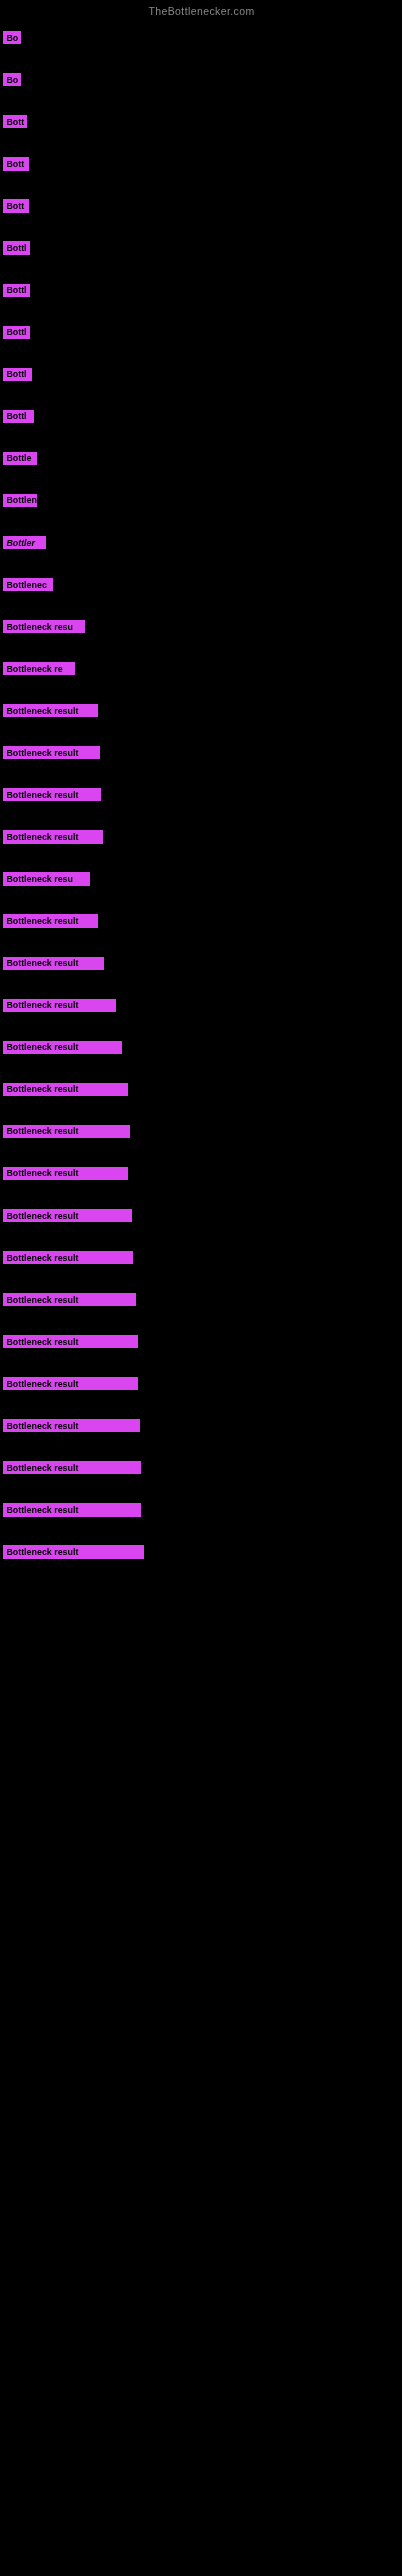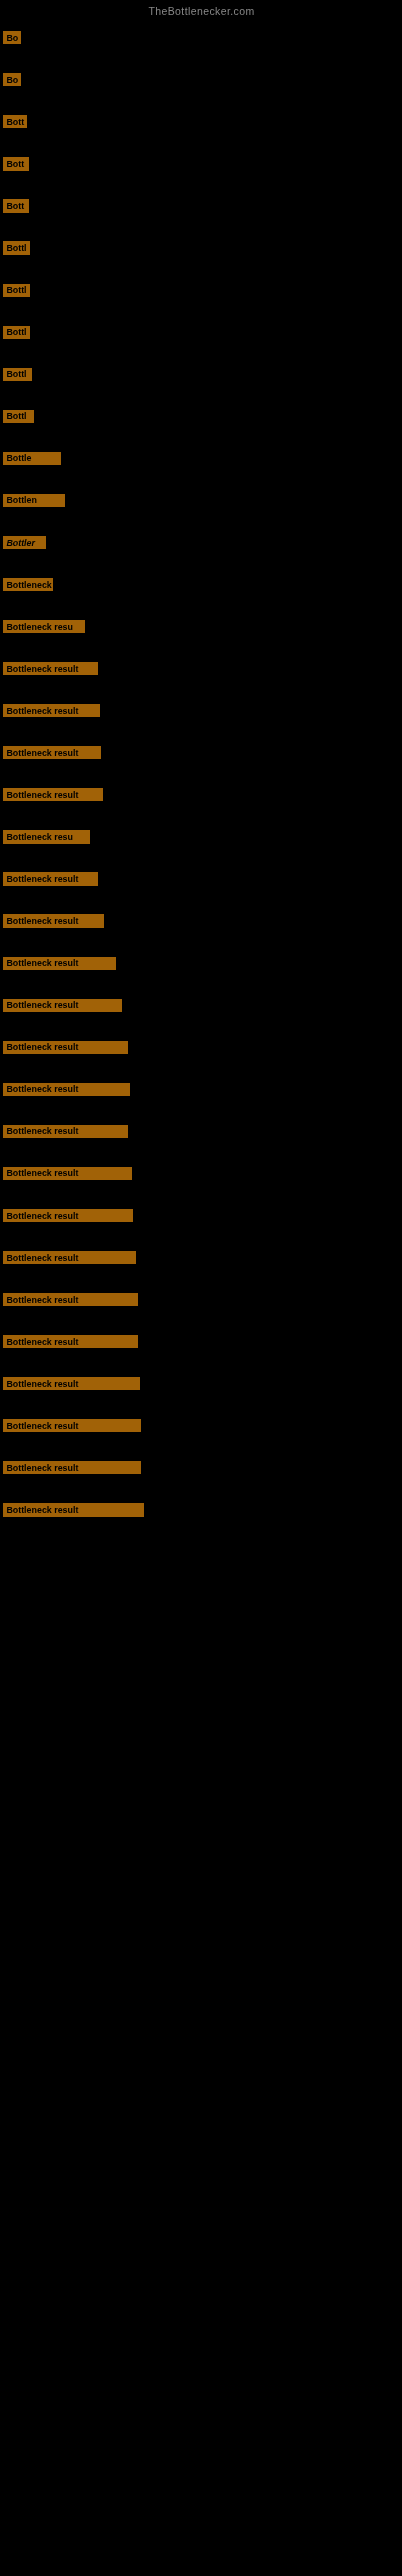--- a/index.html
+++ b/index.html
@@ -17,21 +17,21 @@
       padding: 4.8px 0 3.2px 0;
       letter-spacing: 0.4px;
     }
     .bar-row {
       display: flex;
       align-items: center;
       margin: 0 0 0 0;
       padding: 3.2px 0 3.2px 3.2px;
     }
     .bar-label {
-      background: #a16207;
+      background: #d946ef;
       color: #000;
       font-size: 8.9px;
       font-weight: bold;
       padding: 1.6px 3.2px;
       white-space: nowrap;
       overflow: hidden;
       display: inline-block;
     }
   </style>
 </head>
@@ -64,33 +64,36 @@
     <div class="bar-row" style="margin-top: 22.5px;">
       <span class="bar-label" style="width: 27px;">Bottl</span>
     </div>
     <div class="bar-row" style="margin-top: 22.5px;">
       <span class="bar-label" style="width: 29px;">Bottl</span>
     </div>
     <div class="bar-row" style="margin-top: 22.5px;">
       <span class="bar-label" style="width: 31px;">Bottl</span>
     </div>
     <div class="bar-row" style="margin-top: 22.5px;">
-      <span class="bar-label" style="width: 58px;">Bottle</span>
+      <span class="bar-label" style="width: 34px;">Bottle</span>
     </div>
     <div class="bar-row" style="margin-top: 22.5px;">
-      <span class="bar-label" style="width: 62px;">Bottlen</span>
+      <span class="bar-label" style="width: 34px;">Bottlen</span>
     </div>
     <div class="bar-row" style="margin-top: 22.5px; font-style: italic;">
       <span class="bar-label" style="width: 43px;">Bottler</span>
     </div>
     <div class="bar-row" style="margin-top: 22.5px;">
-      <span class="bar-label" style="width: 50px;">Bottleneck</span>
+      <span class="bar-label" style="width: 50px;">Bottlenec</span>
     </div>
     <div class="bar-row" style="margin-top: 22.5px;">
       <span class="bar-label" style="width: 82px;">Bottleneck resu</span>
+    </div>
+    <div class="bar-row" style="margin-top: 22.5px;">
+      <span class="bar-label" style="width: 72px;">Bottleneck re</span>
     </div>
     <div class="bar-row" style="margin-top: 22.5px;">
       <span class="bar-label" style="width: 95px;">Bottleneck result</span>
     </div>
     <div class="bar-row" style="margin-top: 22.5px;">
       <span class="bar-label" style="width: 97px;">Bottleneck result</span>
     </div>
     <div class="bar-row" style="margin-top: 22.5px;">
       <span class="bar-label" style="width: 98px;">Bottleneck result</span>
     </div>

